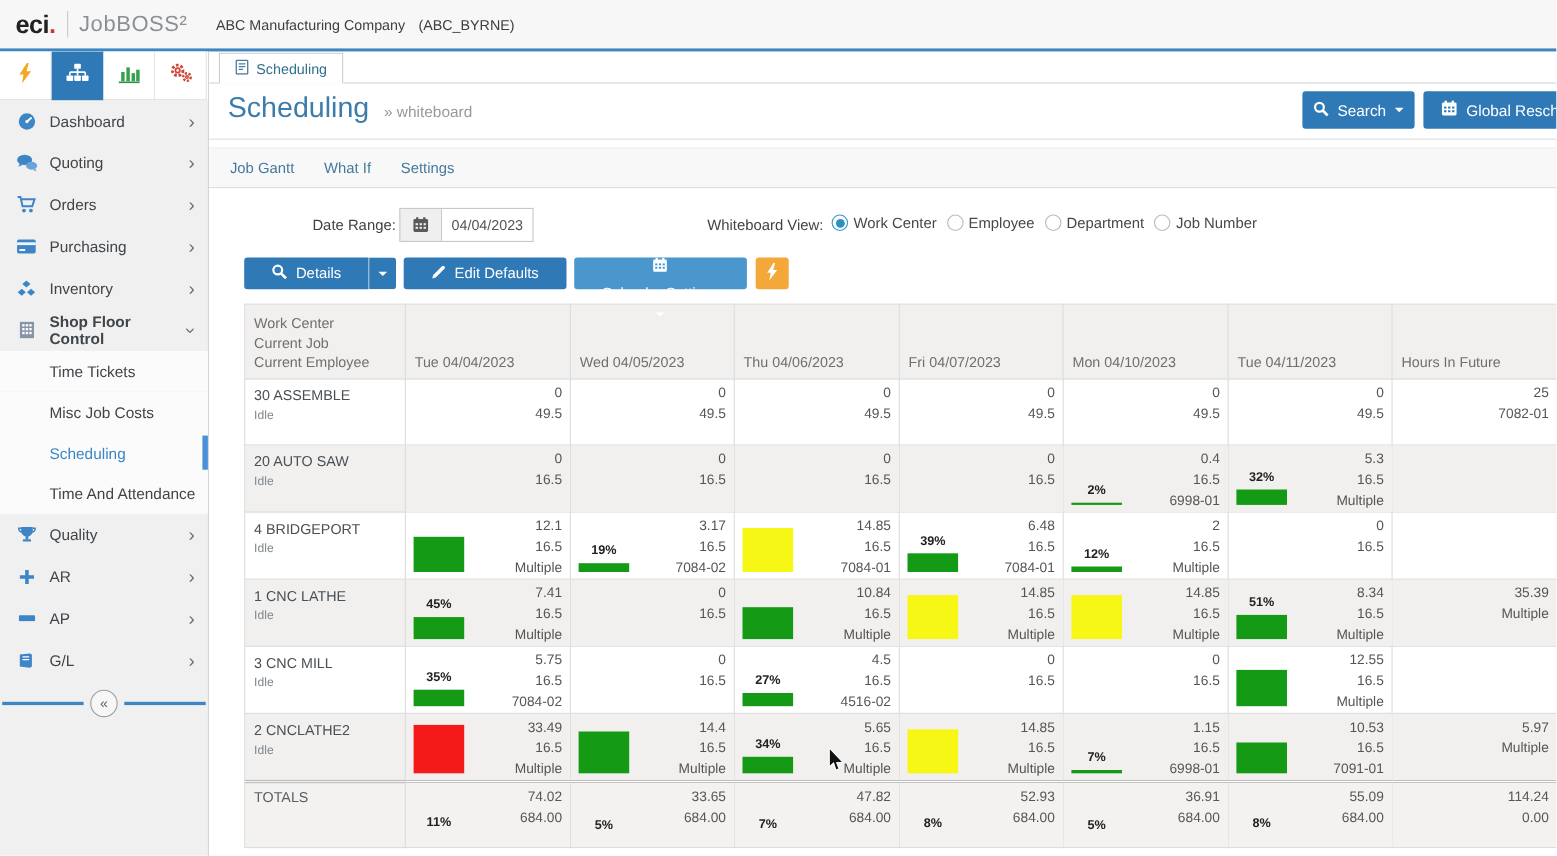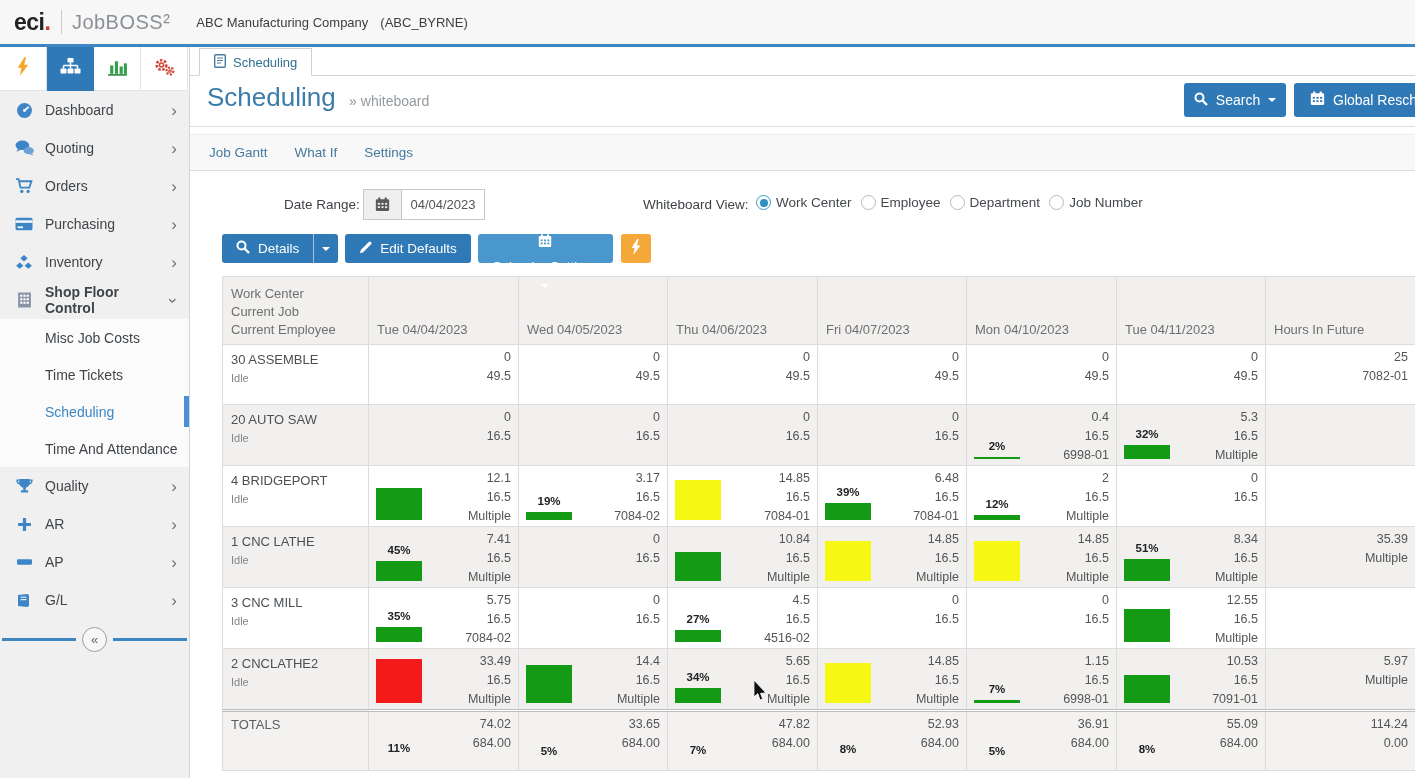--- a/index.html
+++ b/index.html
@@ -65,21 +65,21 @@
   .view-label { left:453px; top:8px; }
   .radio-group { position:absolute; left:566px; top:6px; display:flex; align-items:center; }
   .radio-opt { display:flex; align-items:center; margin-right:9px; cursor:pointer; }
   .radio-circle { width:15px; height:15px; border-radius:50%; border:1px solid #b4bdc4; background:#fff; margin-right:5px; position:relative; flex:none; }
   .radio-circle.sel { border-color:#3a98c6; }
   .radio-circle.sel::after { content:""; position:absolute; left:2.5px; top:2.5px; width:8px; height:8px; border-radius:50%; background:#2e8fc0; }
   .radio-opt span.rlabel { font-size:13.5px; color:#44484c; }
 
   
   .toolbar { display:flex; align-items:center; margin:13px 0 0 32px; height:29px; }
-  .tbtn { height:29px; border:none; border-radius:3px; color:#fff; background:#3079b7; font-size:13.5px; display:flex; align-items:center; gap:8px; padding:0 14px; cursor:pointer; font-family:inherit; }
+  .tbtn { height:29px; border:none; border-radius:3px; color:#fff; background:#3079b7; font-size:13.5px; display:flex; align-items:center; gap:8px; padding:0 25px; cursor:pointer; font-family:inherit; }
   .tbtn.split-main { border-radius:3px 0 0 3px; }
   .tbtn.split-caret { border-radius:0 3px 3px 0; border-left:1px solid rgba(255,255,255,0.55); padding:0 8px; }
   .tbtn.calendar { background:#4a97cd; margin-left:7px;flex-direction:column; }
   .tbtn.edit { margin-left:7px; }
   .tbtn.orange { background:#f3a839; width:30px; padding:0; justify-content:center; margin-left:8px; }
 
   
   table.sched { border-collapse:collapse; table-layout:fixed; width:1193px; margin:13px 0 0 32px; }
   .sched th, .sched td { border:1px solid #dcdcdc; }
   .sched thead th { height:68px; background:#f1f0ef; color:#6f6f6f; font-weight:400; font-size:13px; text-align:left; vertical-align:bottom; padding:5px 8px; line-height:18px; }
@@ -221,24 +221,24 @@
                   <rect x="3" y="9.1" width="2" height="2"></rect>
                   <rect x="6" y="9.1" width="2" height="2"></rect>
                   <rect x="9" y="9.1" width="2" height="2"></rect>
                 </g>
               </svg>
             </span>
             <span class="nav-label">Shop Floor Control</span>
             <span class="chev down">›</span>
           </div>
           <div class="nav-sub">
+            <span class="nav-label">Time Tickets</span>
+          </div>
+          <div class="nav-sub">
             <span class="nav-label">Misc Job Costs</span>
-          </div>
-          <div class="nav-sub">
-            <span class="nav-label">Time Tickets</span>
           </div>
           <div class="nav-sub active">
             <span class="nav-label">Scheduling</span>
           </div>
           <div class="nav-sub">
             <span class="nav-label">Time And Attendance</span>
           </div>
           <div class="nav-item">
             <span class="nav-icon">
               <svg width="17" height="16" viewBox="0 0 16 15">

